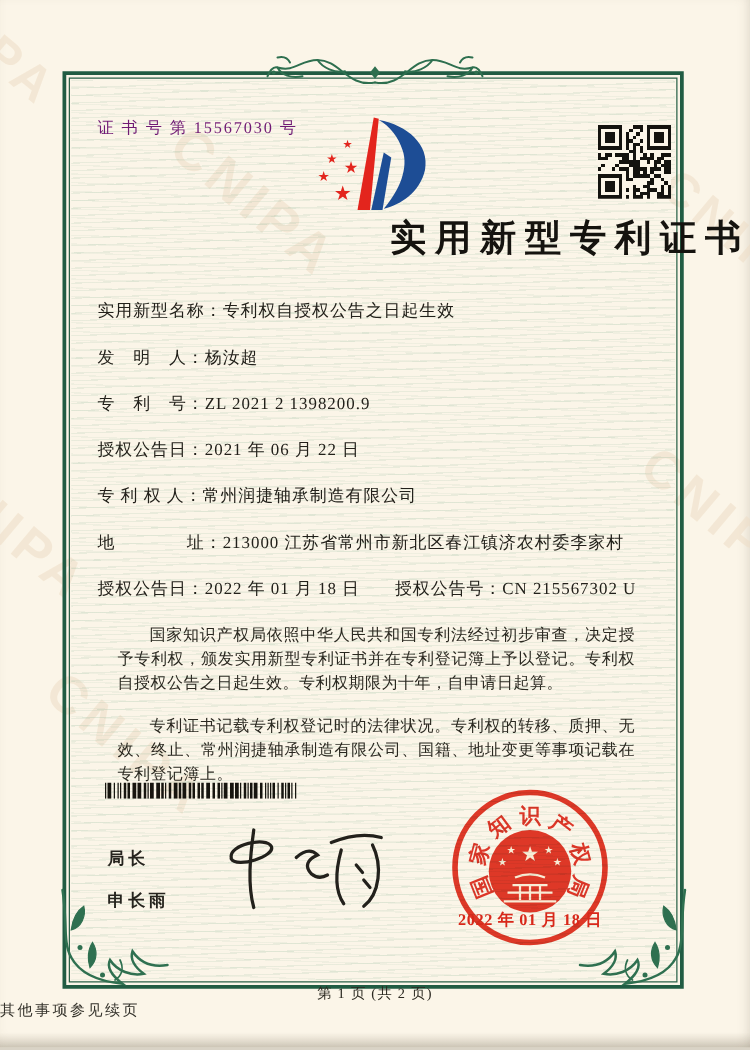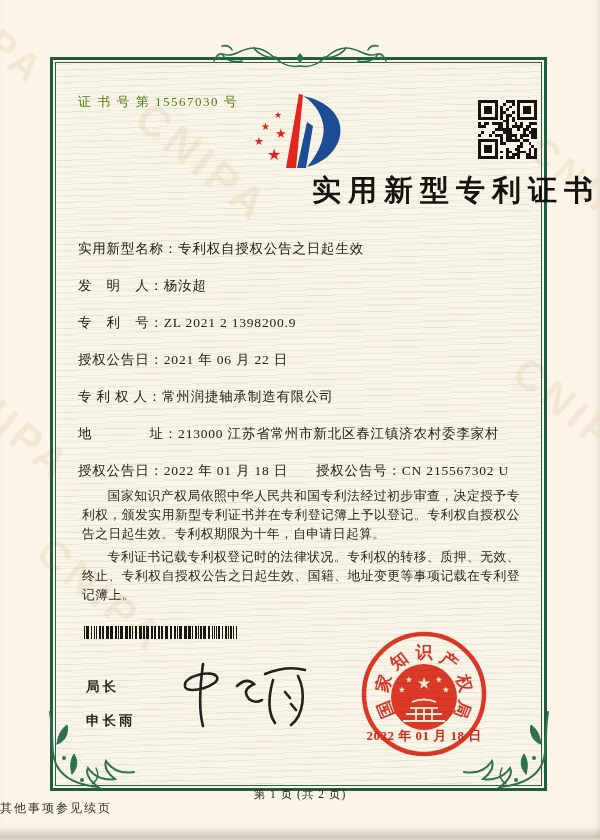--- a/index.html
+++ b/index.html
@@ -29,33 +29,33 @@
   .guilloche{position:absolute; inset:4px;
     background:
       repeating-linear-gradient(178deg, rgba(140,182,152,.16) 0 1px, transparent 1px 6px),
       repeating-linear-gradient(2deg,  rgba(140,182,152,.10) 0 1px, transparent 1px 7px);
   }
   .ornament{position:absolute; pointer-events:none;}
   .orn-top{left:212px; top:40px;}
   .orn-bl{left:44px;  top:706px;}
   .orn-br{left:458px; top:706px; transform:scaleX(-1);}
   
-  .cert-no{position:absolute; left:78px; top:93px; font-size:13px; letter-spacing:1.5px; color:#4d7c0f;}
+  .cert-no{position:absolute; left:78px; top:93px; font-size:13px; letter-spacing:1.5px; color:#701a75;}
   .logo{position:absolute; left:250px; top:88px;}
   .qr{position:absolute; left:478px; top:100px; width:59px; height:59px;}
   .title{position:absolute; left:0; right:0; top:171px; text-align:right;
     font-size:29px; font-weight:bold; letter-spacing:7px; color:#15130f; text-indent:7px;}
   
   .fields{position:absolute; left:78px; top:240px; width:450px; font-size:13.5px; letter-spacing:.8px; color:#22201a;}
   .row{height:37px; position:relative; white-space:nowrap;}
   .pair2{position:absolute; left:238px; top:0;text-align:center;}
   
   .bodytext{position:absolute; left:78px; top:483px; width:446px;
     font-size:12.8px; line-height:19px; text-align:justify; color:#2a2820; letter-spacing:.4px;}
-  .bodytext p{margin:4px; text-indent:2em;}
+  .bodytext p{margin:16px; text-indent:2em;}
   
   .barcode{position:absolute; left:84px; top:626px; width:156px; height:13px;}
   .issuer-title{position:absolute; left:86px; top:678px; font-size:13.5px; letter-spacing:3px;
     font-family:"Liberation Sans","DejaVu Sans",sans-serif; font-weight:600; color:#26241e;}
   .issuer-name{position:absolute; left:86px; top:700px; font-size:13.5px; letter-spacing:3px;
     font-family:"Liberation Sans","DejaVu Sans",sans-serif; font-weight:600; color:#26241e;margin-top:12px;}
   .signature{position:absolute; left:165px; top:658px;}
   .seal{position:absolute; left:360px; top:630px; width:128px; height:128px; opacity:.93; mix-blend-mode:multiply;}
   .seal svg text{font-family:"Liberation Serif","DejaVu Serif",serif; font-weight:bold;}
   .seal-date{position:absolute; left:356px; top:727px; width:136px; text-align:center;
@@ -300,21 +300,21 @@
     <div class="row">
       <span>授权公告日：</span><span>2022 年 01 月 18 日</span>
       <span class="pair2">
         <span>授权公告号：</span><span>CN 215567302 U</span>
       </span>
     </div>
   </div>
 
   <div class="bodytext">
     <p>国家知识产权局依照中华人民共和国专利法经过初步审查，决定授予专利权，颁发实用新型专利证书并在专利登记簿上予以登记。专利权自授权公告之日起生效。专利权期限为十年，自申请日起算。</p>
-    <p>专利证书记载专利权登记时的法律状况。专利权的转移、质押、无效、终止、专利权自授权公告之日起生效、国籍、地址变更等事项记载在专利登记簿上。</p>
+    <p>专利证书记载专利权登记时的法律状况。专利权的转移、质押、无效、终止、常州润捷轴承制造有限公司、国籍、地址变更等事项记载在专利登记簿上。</p>
   </div>
 
   <svg class="barcode" viewBox="0 0 156 13" preserveAspectRatio="none">
     <g id="bc-bars" fill="#17150f">
         <rect x="0" y="0" width="1" height="13"></rect>
         <rect x="2" y="0" width="3" height="13"></rect>
         <rect x="7" y="0" width="1" height="13"></rect>
         <rect x="10" y="0" width="1" height="13"></rect>
         <rect x="12" y="0" width="1" height="13"></rect>
         <rect x="15" y="0" width="2" height="13"></rect>

